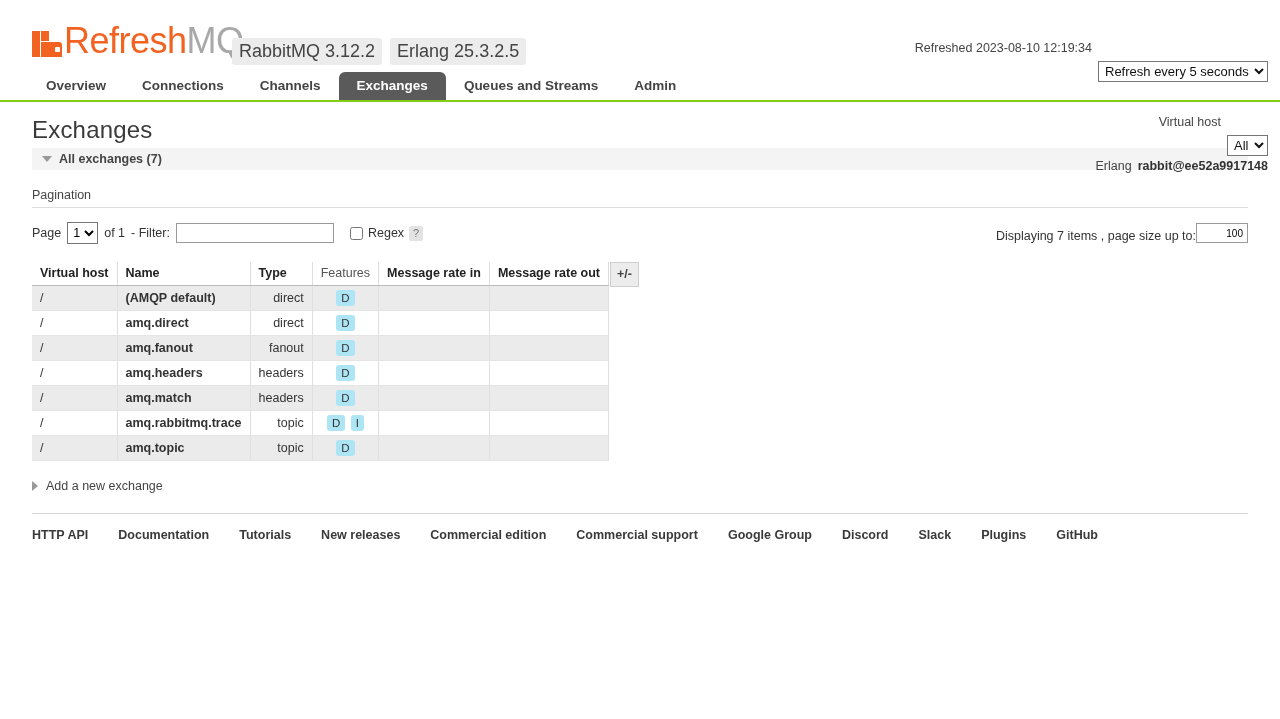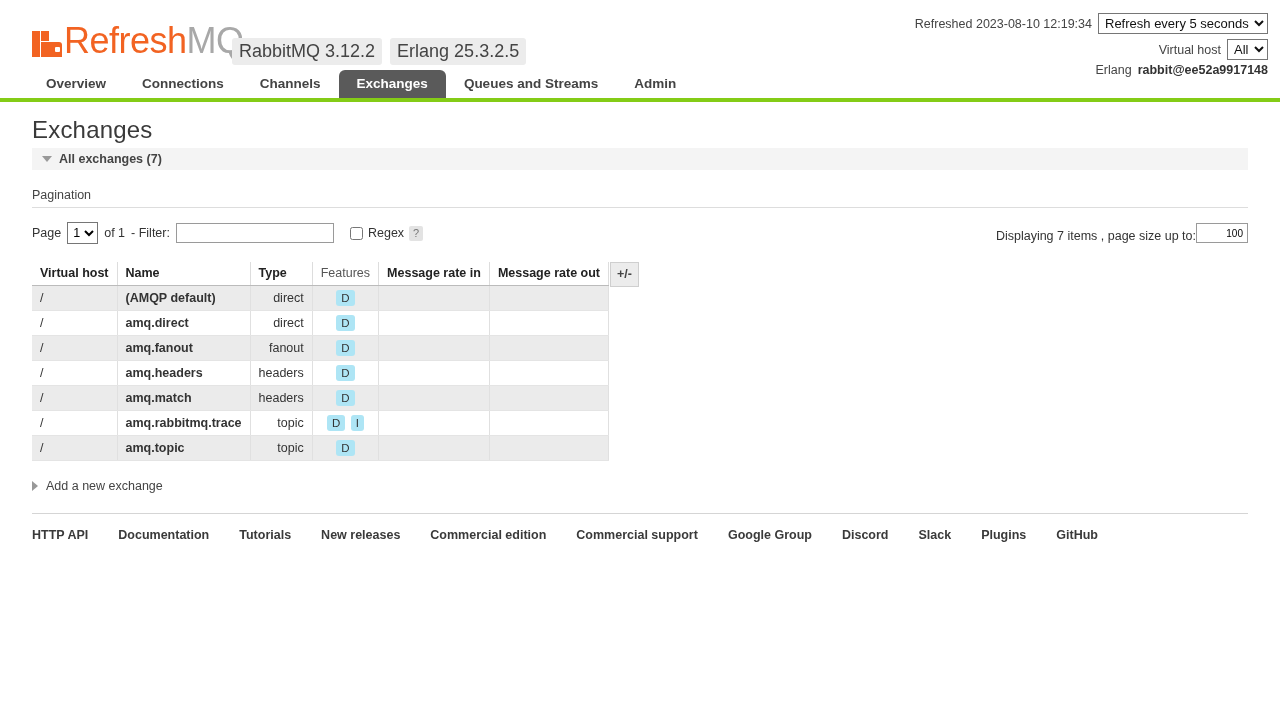--- a/index.html
+++ b/index.html
@@ -97,40 +97,41 @@
     white-space: nowrap;
   }
   .hr-line.tight { margin-bottom: 3px; }
   select.hdr-select {
     font-family: "Liberation Sans", sans-serif;
     font-size: 13px;
     padding: 1px 2px;
     border: 1px solid #767676;
     background: #ffffff;
     color: #111;
+    margin-top: 48px;
   }
   .bold { font-weight: bold; color: #333; }
   .logout-btn {
     background: #5a5a5a;
     color: #ffffff;
     font-size: 12.5px;
     font-weight: bold;
     border: none;
     border-radius: 3px;
     padding: 3px 7px;
     cursor: pointer;
     font-family: "Liberation Sans", sans-serif;
   }
 
   
   #nav {
     position: relative;
     height: 28px;
     margin-top: 2px;
-    border-bottom: 4px solid #84cc16;
+    border-bottom: 2px solid #84cc16;
     padding-left: 28px;
   }
   .tabs { display: flex; align-items: flex-end; height: 100%; }
   .tab {
     font-size: 13.5px;
     font-weight: bold;
     color: #444444;
     padding: 5px 18px;
     cursor: pointer;
     line-height: 18px;

